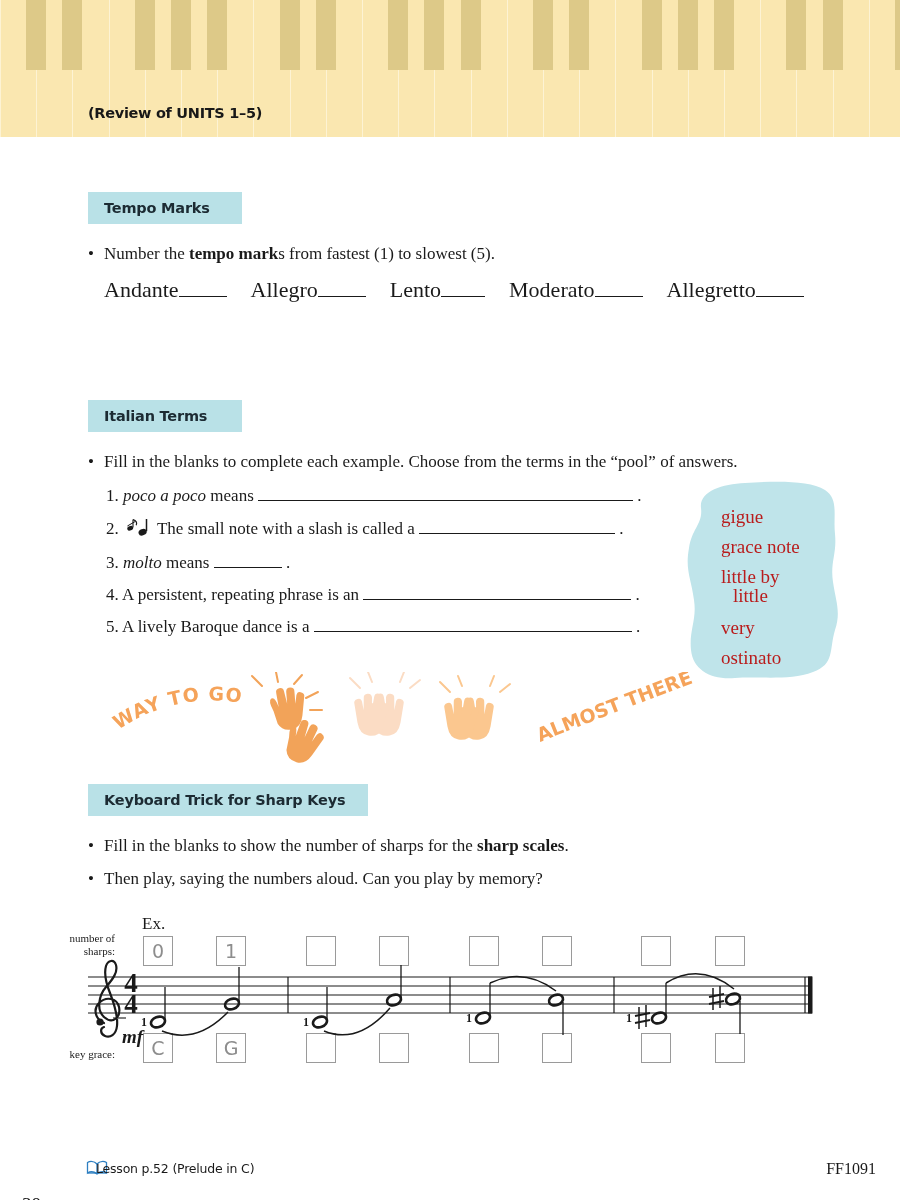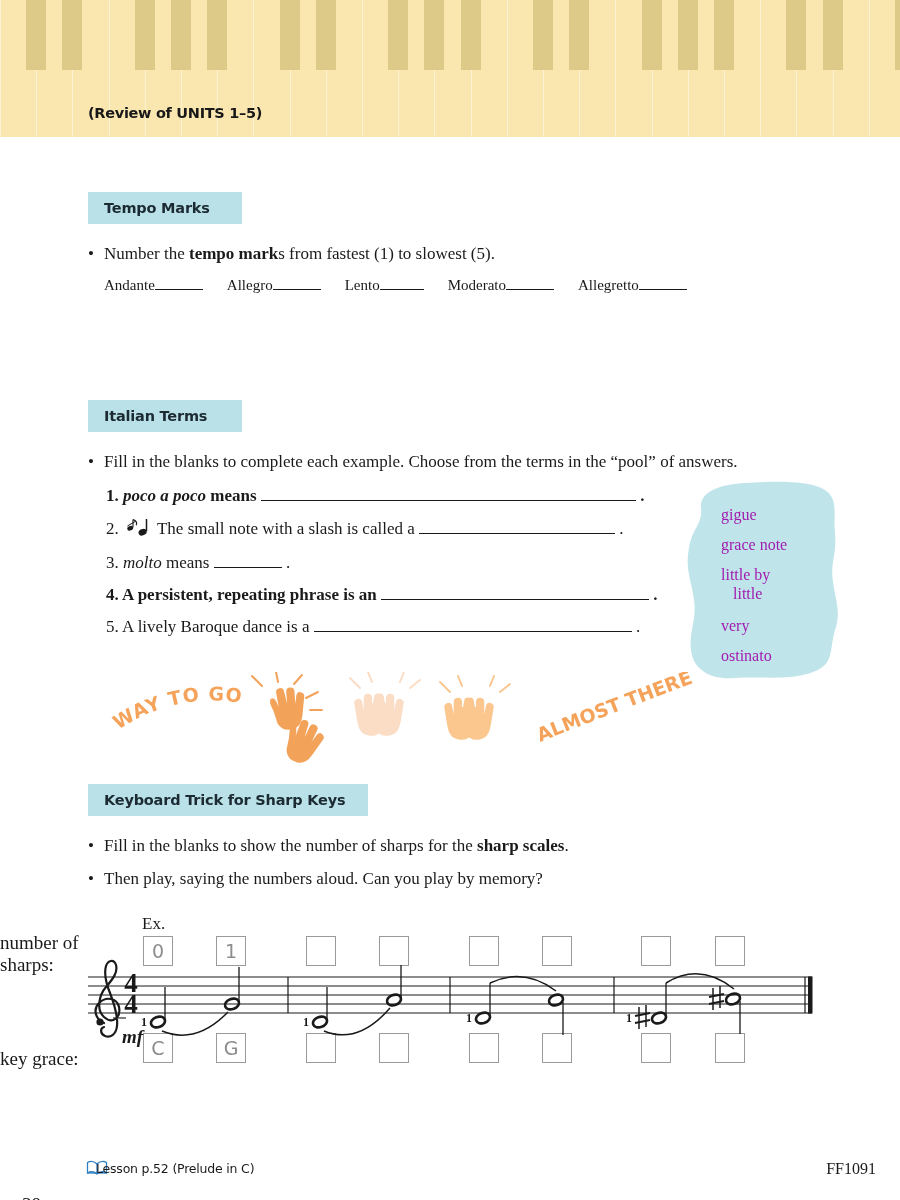--- a/index.html
+++ b/index.html
@@ -83,21 +83,21 @@
   .bullet-row .dot {
     display: inline-block;
     width: 16px;
     font-size: 17px;
   }
   .bold { font-weight: bold; }
   .ital { font-style: italic; }
 
   .tempo-words {
     position: absolute;
-    font-size: 15px;
+    font-size: 22px;
     white-space: nowrap;
   }
   .tempo-words .gap { display: inline-block; width: 24px; }
 
   
   .num-item {
     position: absolute;
     font-size: 17px;
     white-space: nowrap;
   }
@@ -111,37 +111,37 @@
 
   
   #pool {
     position: absolute;
     left: 683px; top: 478px;
     width: 160px; height: 210px;
   }
   #pool svg { position: absolute; left: 0; top: 0; }
   .pool-word {
     position: absolute;
-    font-size: 16px;
-    color: #a21caf;
+    font-size: 19px;
+    color: #b91c1c;
     white-space: nowrap;
   }
 
   
   #cheer { position: absolute; left: 110px; top: 672px; width: 600px; height: 100px; }
   #cheer svg { position:absolute; left:0; top:0; }
 
   
   #staffwrap { position: absolute; left: 0px; top: 905px; width: 900px; height: 170px; }
   #staffwrap svg { position: absolute; left: 0; top: 0; }
 
   .axis-label {
     position: absolute;
-    font-size: 19px;
-    text-align: left;
+    font-size: 11px;
+    text-align: right;
     white-space: nowrap;
     line-height: 1.15;
   }
   .ansbox {
     position: absolute;
     width: 30px; height: 30px;
     border: 1px solid #9a9a9a;
     box-sizing: border-box;
     display: flex; align-items: center; justify-content: center;
     font-family: "DejaVu Sans", sans-serif;
@@ -234,21 +234,21 @@
 <div class="tempo-words" style="left:104px; top:275px;">
   <span>Andante</span><span class="blank" style="width:48px"></span><span class="gap"></span><span>Allegro</span><span class="blank" style="width:48px"></span><span class="gap"></span><span>Lento</span><span class="blank" style="width:44px"></span><span class="gap"></span><span>Moderato</span><span class="blank" style="width:48px"></span><span class="gap"></span><span>Allegretto</span><span class="blank" style="width:48px"></span>
 </div>
 
 <div class="chip" style="left:88px; top:400px; width:154px; height:32px;">Italian Terms</div>
 
 <div class="bullet-row" style="left:88px; top:451px;">
   <span class="dot">•</span><span>Fill in the blanks to complete each example. Choose from the terms in the “pool” of answers.</span>
 </div>
 
-<div class="num-item" style="left:106px; top:484px;font-weight:bold;">
+<div class="num-item" style="left:106px; top:484px;">
   <span class="n">1.</span>
   <span class="ital">poco a poco</span>
   <span>means</span>
   <span class="blank" style="width:375px"></span>
   <span>.</span>
 </div>
 
 <div class="num-item" style="left:106px; top:516px;">
   <span class="n">2.</span>
   <span style="display:inline-block;width:30px;vertical-align:middle;">
@@ -269,21 +269,21 @@
 </div>
 
 <div class="num-item" style="left:106px; top:551px;">
   <span class="n">3.</span>
   <span class="ital">molto</span>
   <span>means</span>
   <span class="blank" style="width:68px"></span>
   <span>.</span>
 </div>
 
-<div class="num-item" style="left:106px; top:583px;font-weight:bold;">
+<div class="num-item" style="left:106px; top:583px;">
   <span class="n">4.</span>
   <span>A persistent, repeating phrase is an</span>
   <span class="blank" style="width:268px"></span>
   <span>.</span>
 </div>
 
 <div class="num-item" style="left:106px; top:615px;">
   <span class="n">5.</span>
   <span>A lively Baroque dance is a</span>
   <span class="blank" style="width:318px"></span>

